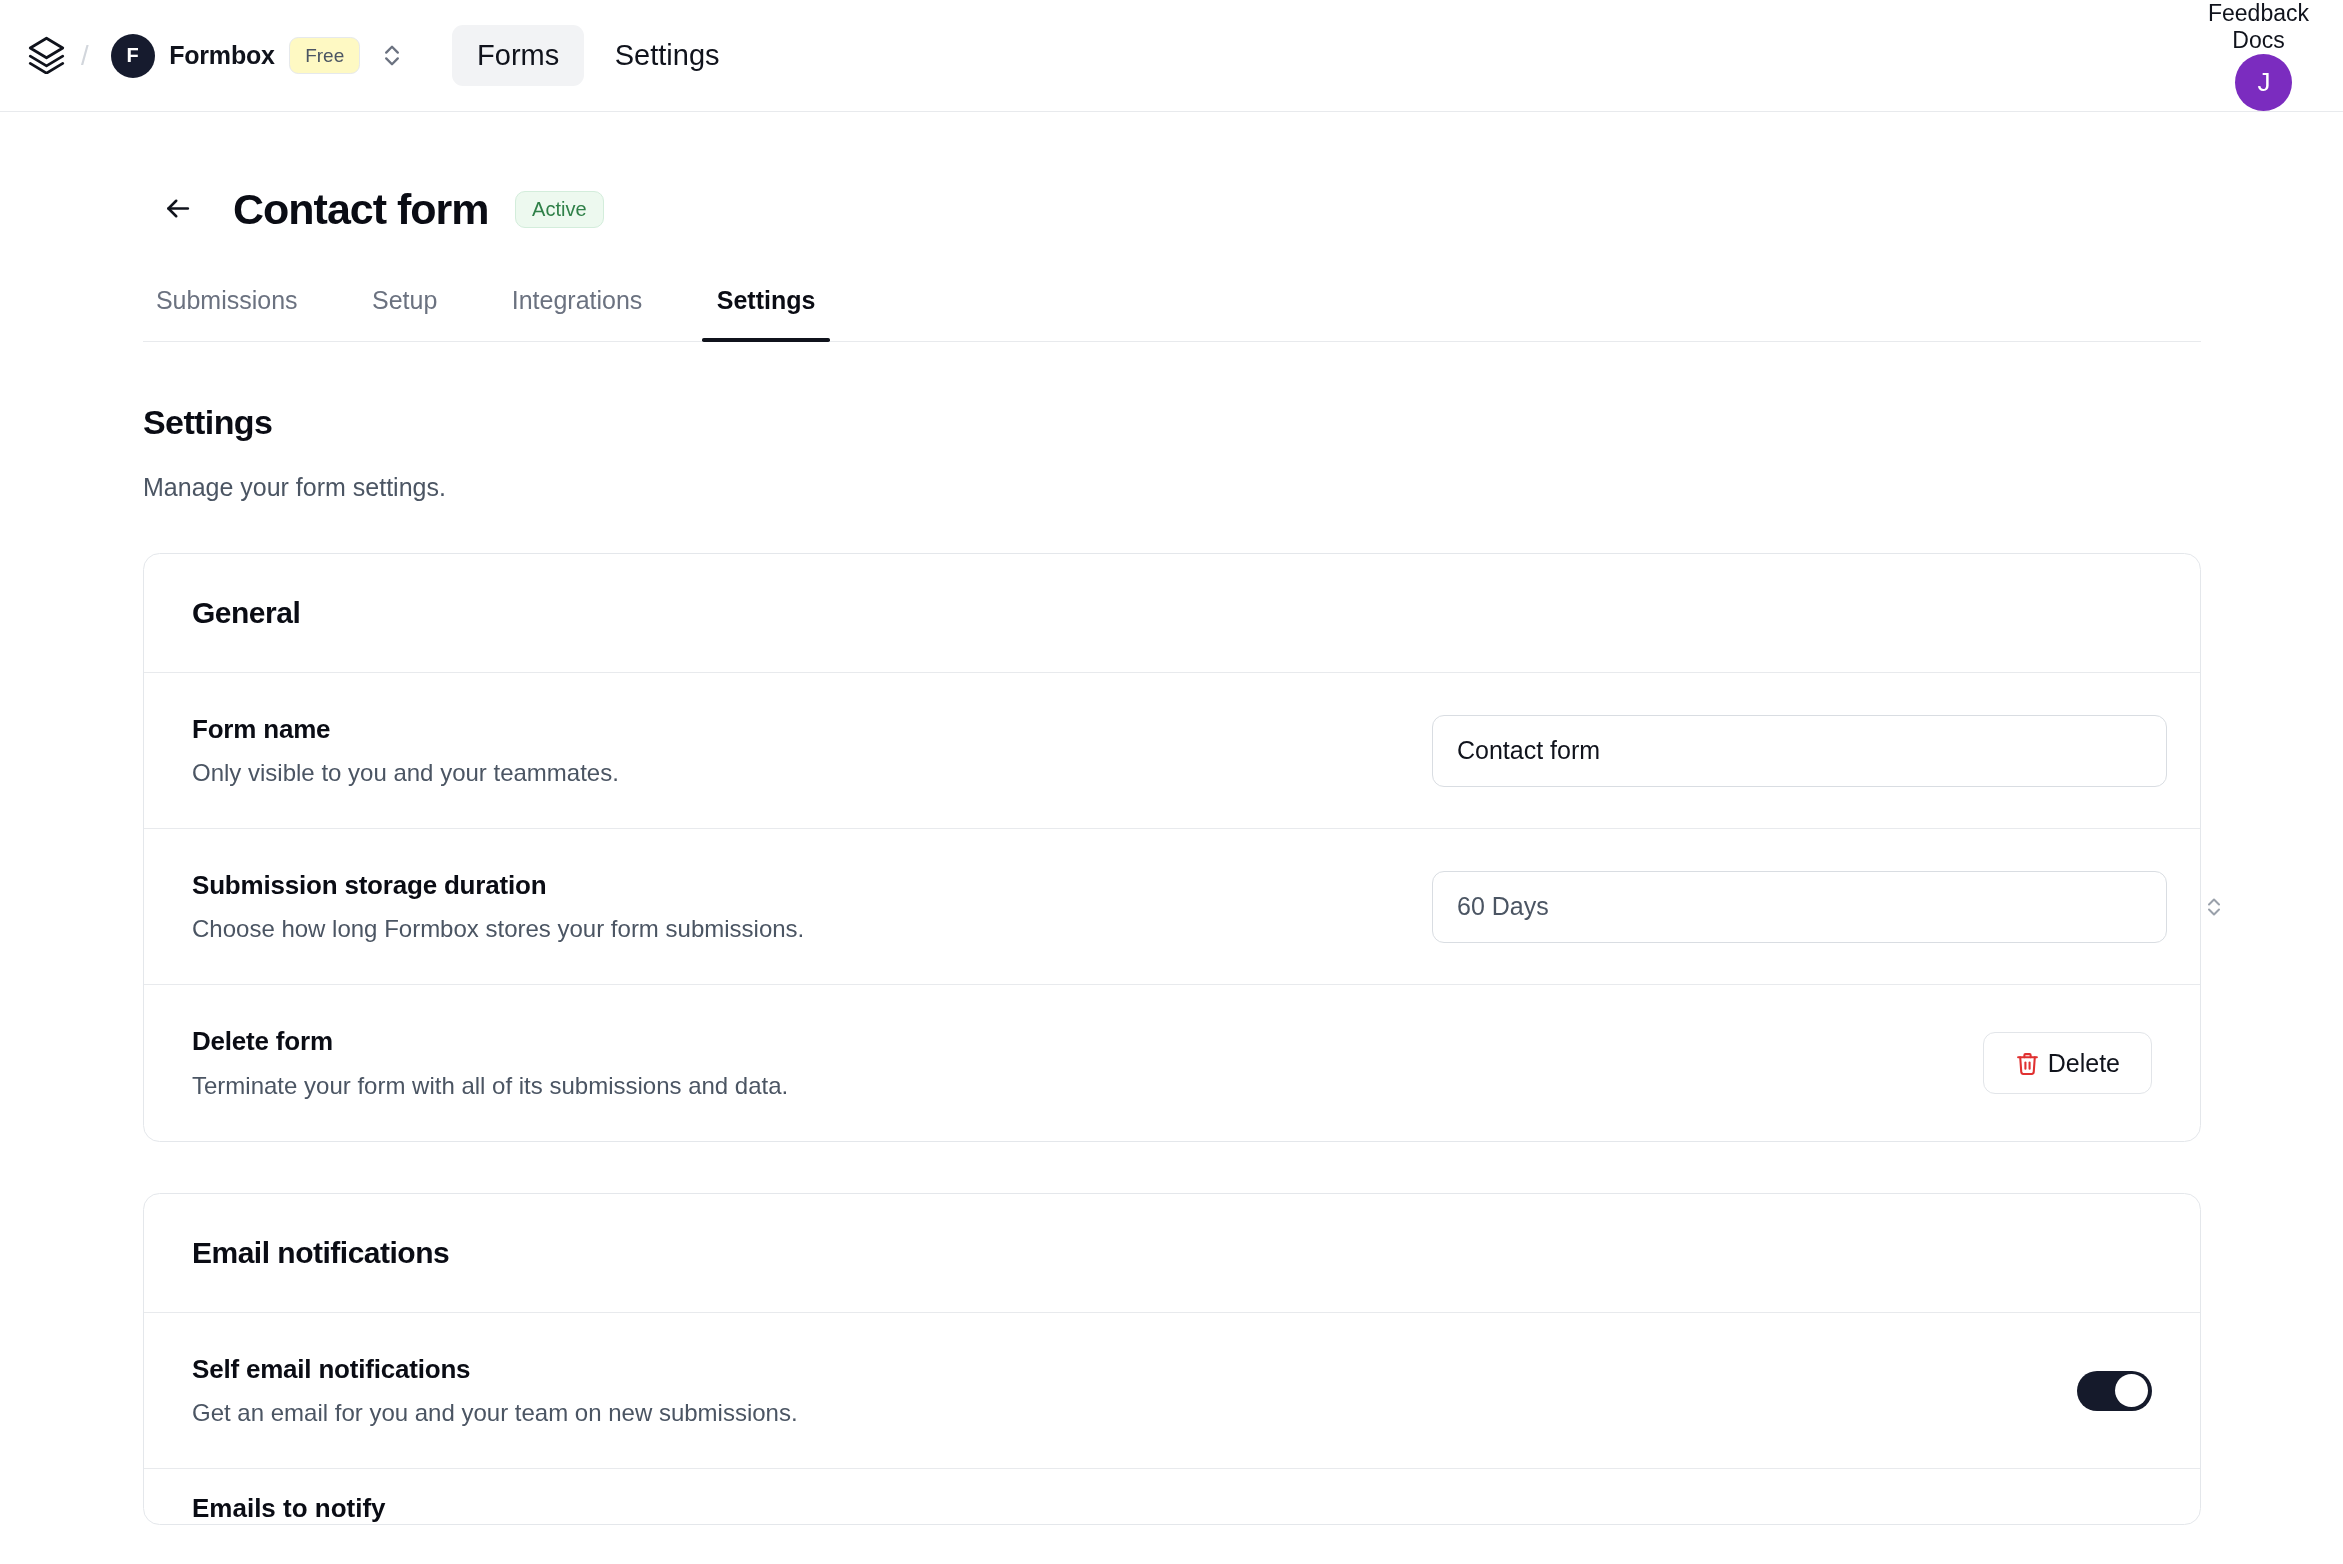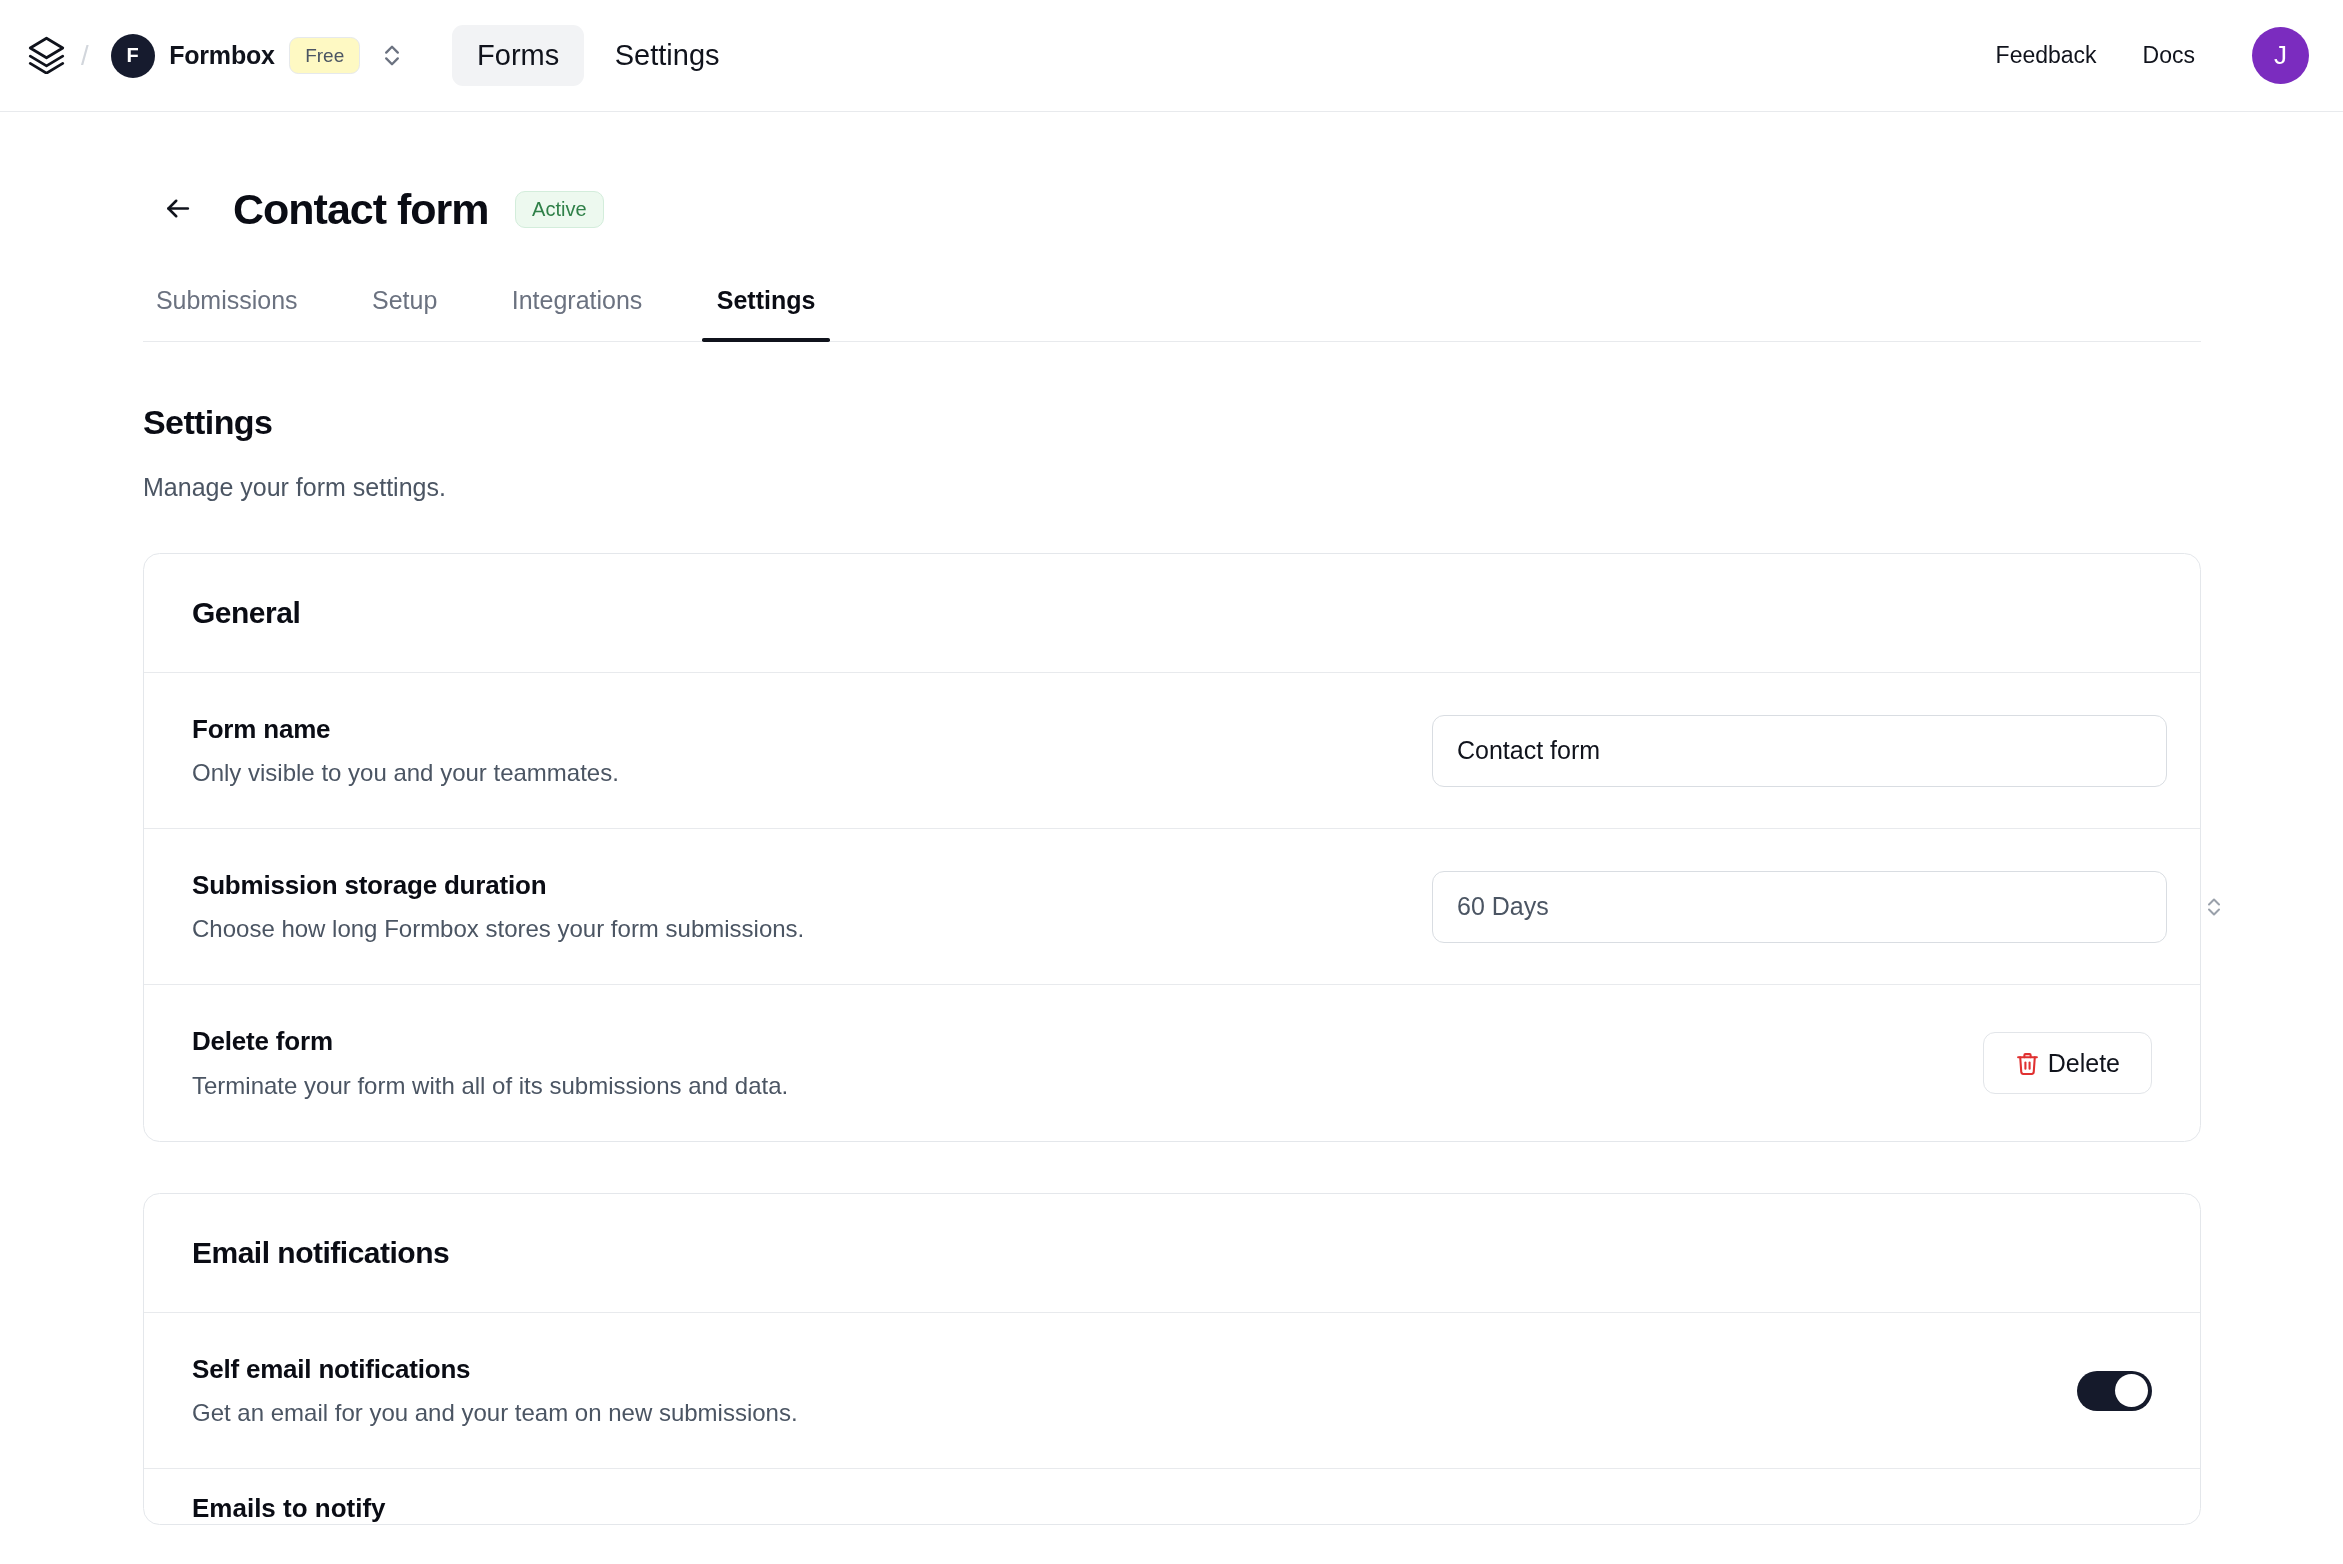--- a/index.html
+++ b/index.html
@@ -56,21 +56,21 @@
     font-size: 29px;
     color: #10131c;
     padding: 13.8px 25px;
     border-radius: 11px;
     font-weight: 400;
   }
   .nav-item.active { background: #f2f3f5; font-weight: 500; }
 
   .topbar-right {
     margin-left: auto;
-    display: flex; align-items: center; gap: 46px;
+    display: flex; align-items: center;  flex-direction: column;
   }
   .top-link { font-size: 23px; color: #10131c; }
   .user-avatar {
     width: 57px; height: 57px; border-radius: 50%;
     background: #7b2cbf; color: #fff;
     display: flex; align-items: center; justify-content: center;
     font-size: 26px; font-weight: 500;
     margin-left: 11px;
   }
 

